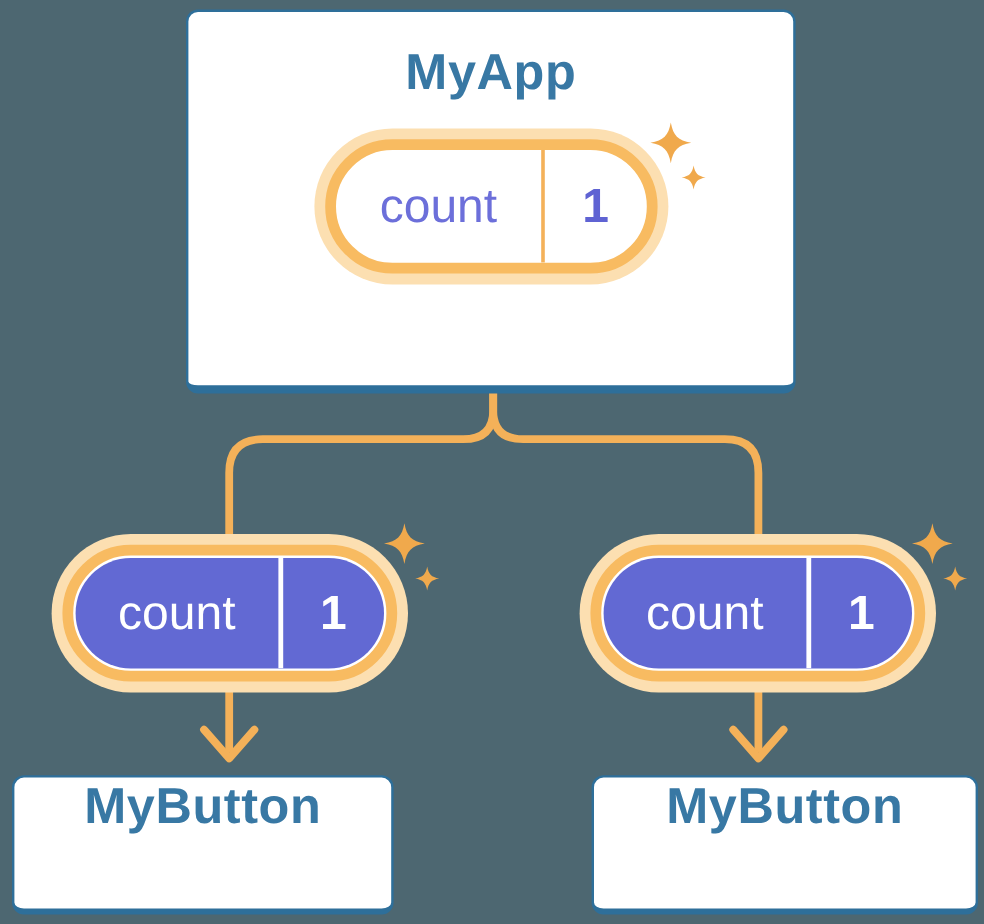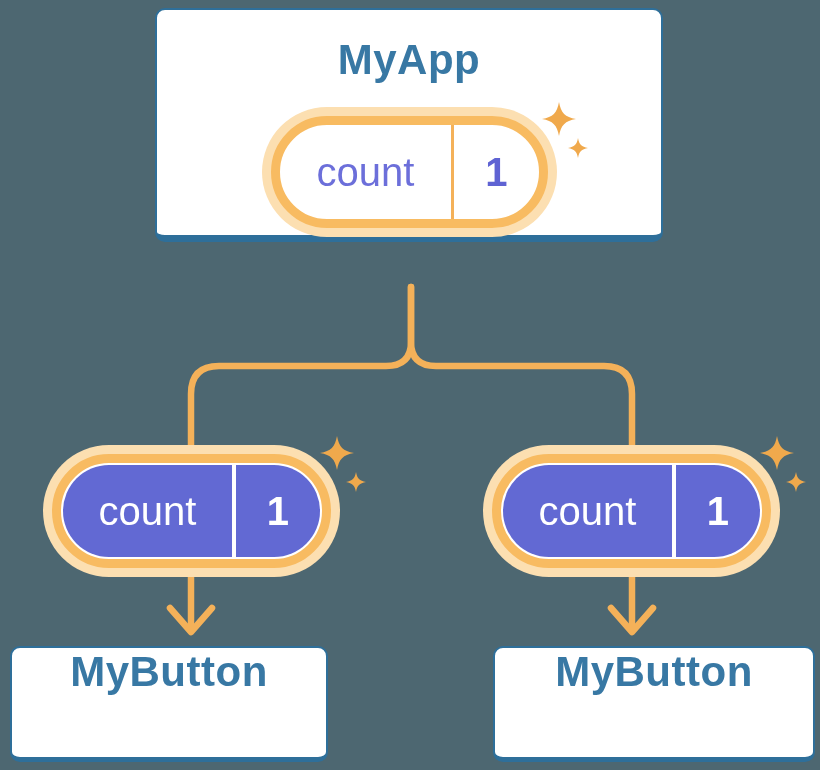--- a/index.html
+++ b/index.html
@@ -13,21 +13,21 @@
   .connectors{position:absolute;left:0;top:0;pointer-events:none;}
   .connectors path{stroke:var(--line-orange);stroke-width:6.5;fill:none;stroke-linecap:round;stroke-linejoin:round;}
 
   .card{
     position:absolute;
     background:var(--card-bg);
     border:2px solid var(--card-border);
     border-radius:10px;
     box-sizing:border-box;
   }
-  .card-top{left:155px;top:8px;width:508px;height:234px;border-bottom-width:7px;}
+  .card-top{left:155px;top:8px;width:508px;height:320px;border-bottom-width:7px;}
   .card-title{
     margin-top:26px;text-align:center;
     font-size:42px;font-weight:700;color:var(--heading-text);
     letter-spacing:0.5px;
   }
   .card-btn{display:flex;align-items:flex-start;justify-content:center;border-bottom-width:5px;}
   .card-btn-left{left:10px;top:646px;width:318px;height:116px;}
   .card-btn-right{left:493px;top:646px;width:322px;height:116px;}
   .card-btn .card-title{margin:0;}
 

